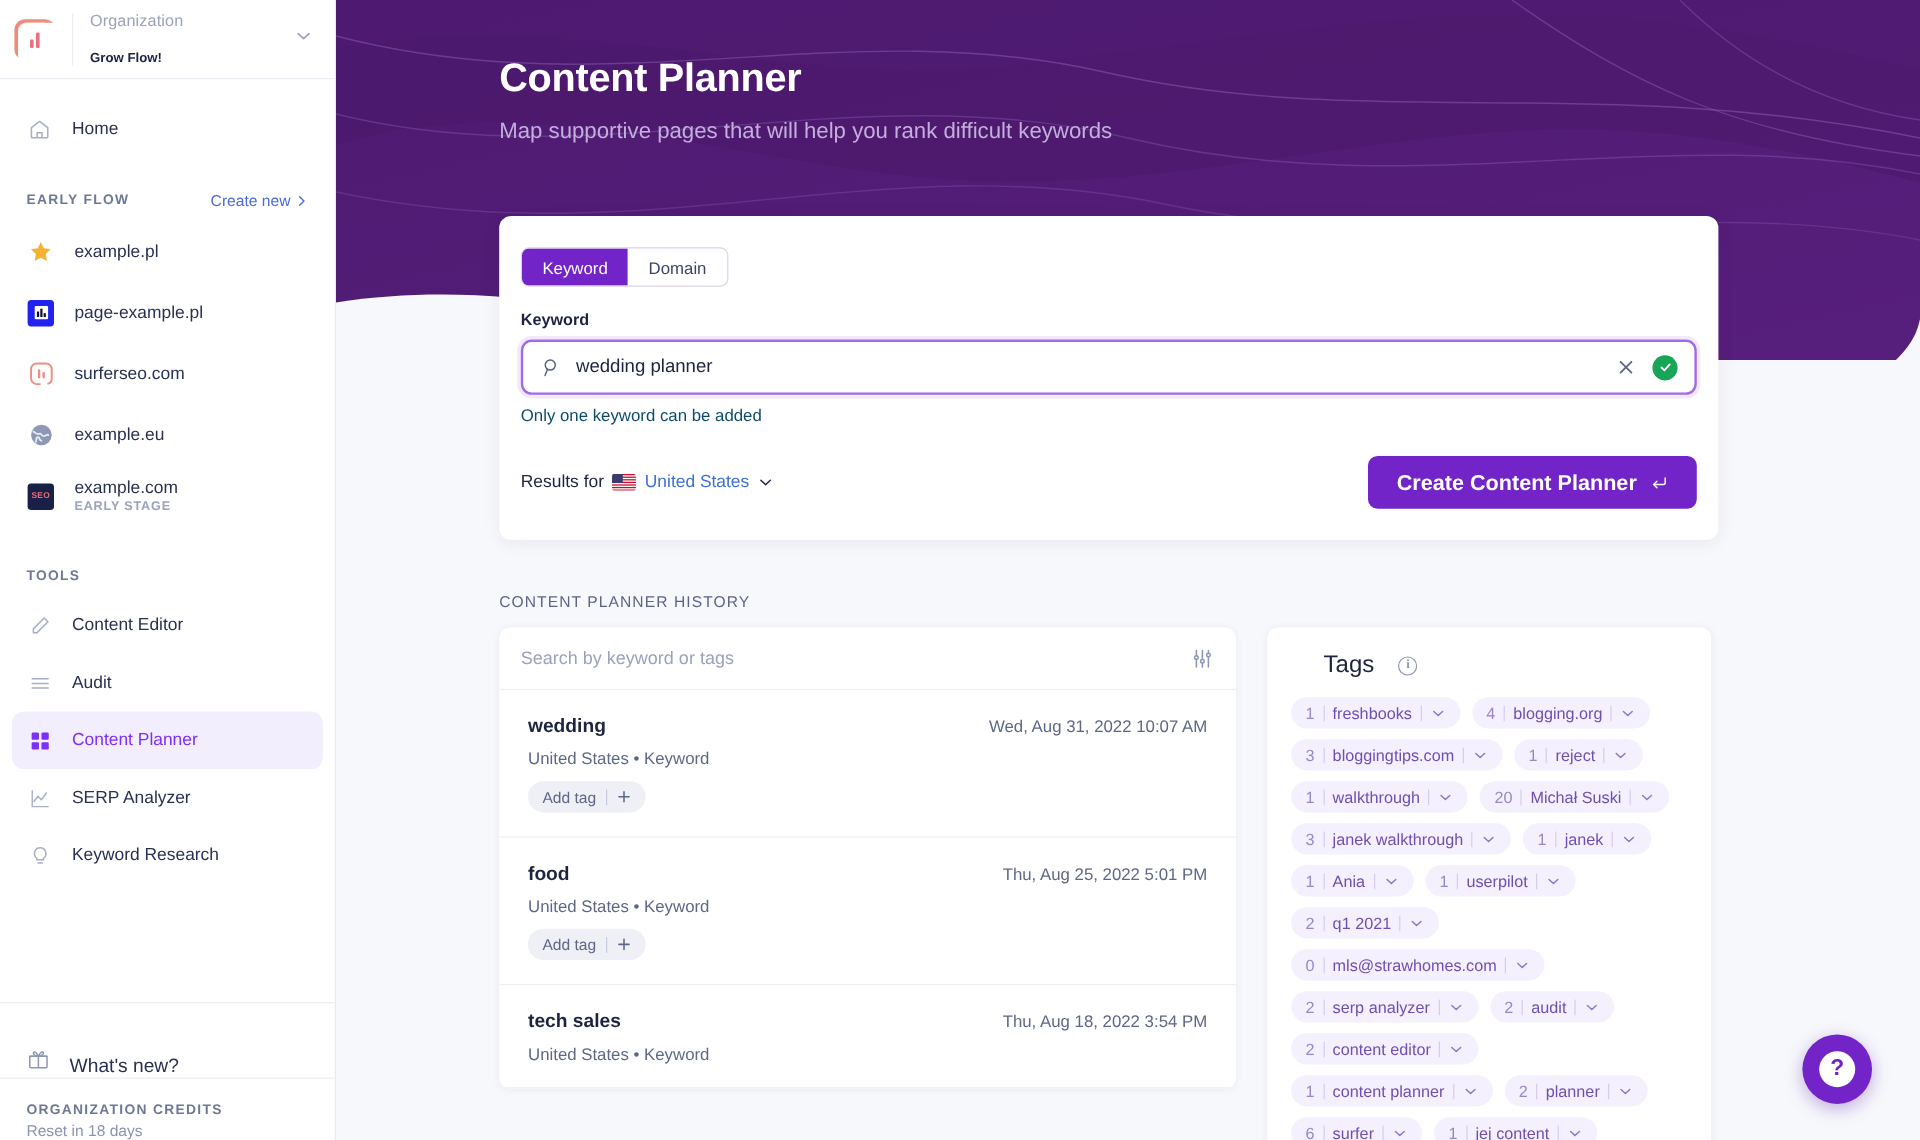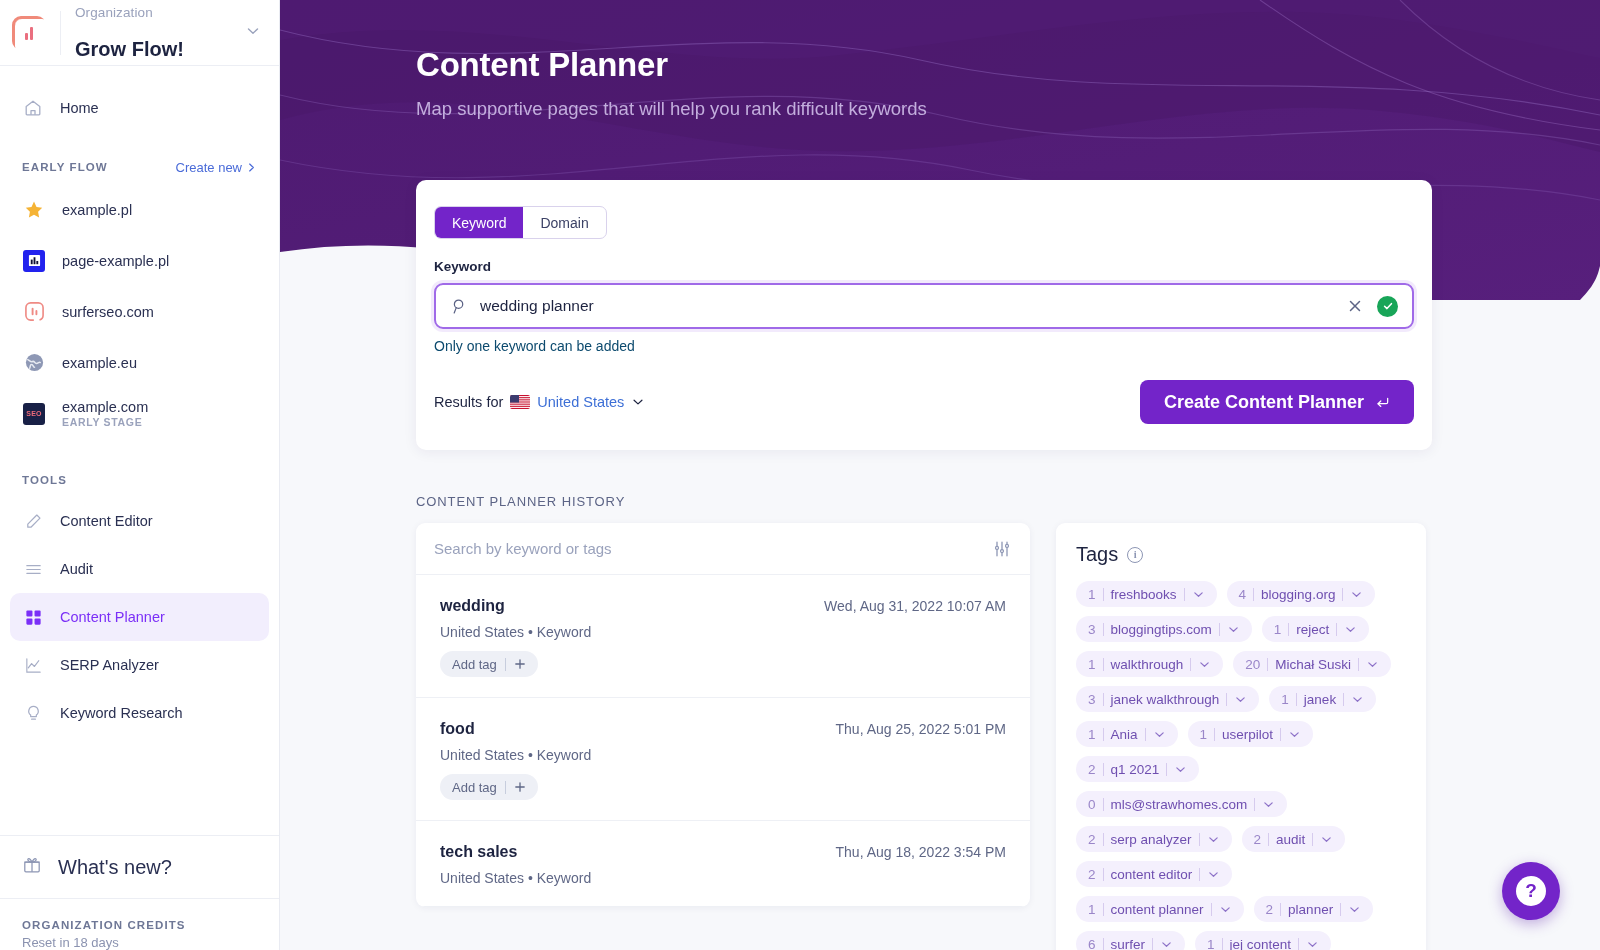--- a/index.html
+++ b/index.html
@@ -40,21 +40,21 @@
     width: 34px; height: 34px; border-radius: 7px; position: absolute;
     inset: 0; background: #fff;
   }
   .org-logo .bars { position: relative; display: flex; gap: 2px; align-items: flex-end; height: 13px; z-index: 2;}
   .org-logo .bars i { display: block; width: 3px; background: #ea6f7f; border-radius: 1px; }
   .org-logo .bars i:nth-child(1){ height: 7px; }
   .org-logo .bars i:nth-child(2){ height: 13px; }
   .org-divider { width: 1px; height: 44px; background: #eceef4; margin: 0 14px 0 14px; }
   .org-text { display:flex; flex-direction: column; gap: 18px; }
   .org-label { font-size: 13.5px; color: #9aa2bc; letter-spacing: .1px; }
-  .org-name { font-size: 20px; color: #1d2340; font-weight: 700; }
+  .org-name { font-size: 11px; color: #1d2340; font-weight: 700; }
   .org-chevron { margin-left: auto; margin-right: 18px; color: #9aa2bc; }
 
   .nav-scroll { flex: 1 1 auto; overflow: hidden; padding-top: 6px; }
   .nav-item {
     display: flex; align-items: center; gap: 16px;
     height: 48px; margin: 0 10px; padding: 0 12px;
     border-radius: 10px; cursor: pointer;
     font-size: 14.5px; color: #2a3052;
   }
   .nav-item .ico { width: 22px; height: 22px; display:flex; align-items:center; justify-content:center; flex:0 0 22px; color:#a7aec6; }
@@ -74,23 +74,23 @@
   }
   .proj-ico { width: 24px; height: 24px; flex: 0 0 24px; display:flex; align-items:center; justify-content:center; }
   .proj-text { display: flex; flex-direction: column; }
   .proj-name { font-size: 14.5px; color: #2a3052; }
   .proj-sub { font-size: 10.5px; letter-spacing: .7px; color: #9aa2bc; font-weight: 600; margin-top: 1px; }
 
   .badge-sq { width: 22px; height: 22px; border-radius: 3px; display:flex; align-items:center; justify-content:center; font-size: 7px; font-weight: 700; color:#fff; }
 
   .whats-new {
     border-top: 1px solid #eceef4; border-bottom: 1px solid #eceef4;
-    height: 64px; display: flex; align-items: center; gap: 16px;
+    height: 64px; display: flex; align-items: flex-end; gap: 16px;
     padding: 0 22px; cursor: pointer;
-    font-size: 20px; color: #2a3052;
+    font-size: 16px; color: #2a3052;
   }
   .credits { padding: 20px 22px 0 22px; }
   .credits-title { font-size: 11.5px; letter-spacing: 1.1px; font-weight: 700; color: #6e7796; }
   .credits-sub { font-size: 13px; color: #8b93b0; margin-top: 4px; }
 
   
   .main { flex: 1 1 auto; position: relative; height: 950px; overflow: hidden; background: #f7f8fb; }
 
   .hero {
     position: absolute; top: 0; left: 0; right: 0; height: 300px;
@@ -170,21 +170,21 @@
     background: #eef0f6; border-radius: 13px; height: 26px; padding: 0 12px;
     font-size: 13px; color: #5f6786; margin-top: 11px; cursor: pointer;
   }
   .addtag .sep { width:1px; height: 13px; background: #c7cddd; }
 
   .tags-card {
     width: 370px; background: #fff; border-radius: 9px;
     box-shadow: 0 1px 7px rgba(40,30,80,.06);
     padding: 20px 20px 16px 20px;
   }
-  .tags-head { display: flex; align-items: center; gap: 9px; margin-bottom: 15px; }
+  .tags-head { display: flex; align-items: center; gap: 20px; margin-bottom: 15px; margin-left: 27px; }
   .tags-title { font-size: 20px; color: #1d2340; font-weight: 400; }
   .info-i { width: 16px; height: 16px; border-radius:50%; border: 1.4px solid #8d96b4; color:#8d96b4; font-size: 10.5px; display:flex; align-items:center; justify-content:center; font-weight:700; font-family: "Liberation Serif", serif;}
   .tag-list { display: flex; flex-wrap: wrap; gap: 9px 10px; }
   .tag {
     display: inline-flex; align-items: center; gap: 7px;
     background: #f4f0fd; border-radius: 13px; height: 26px; padding: 0 12px;
     font-size: 13.5px; color: #6f4fb0; cursor: pointer; white-space: nowrap;
   }
   .tag .cnt { color: #9a86c9; }
   .tag .sep { width: 1px; height: 13px; background: #d6cbee; }

